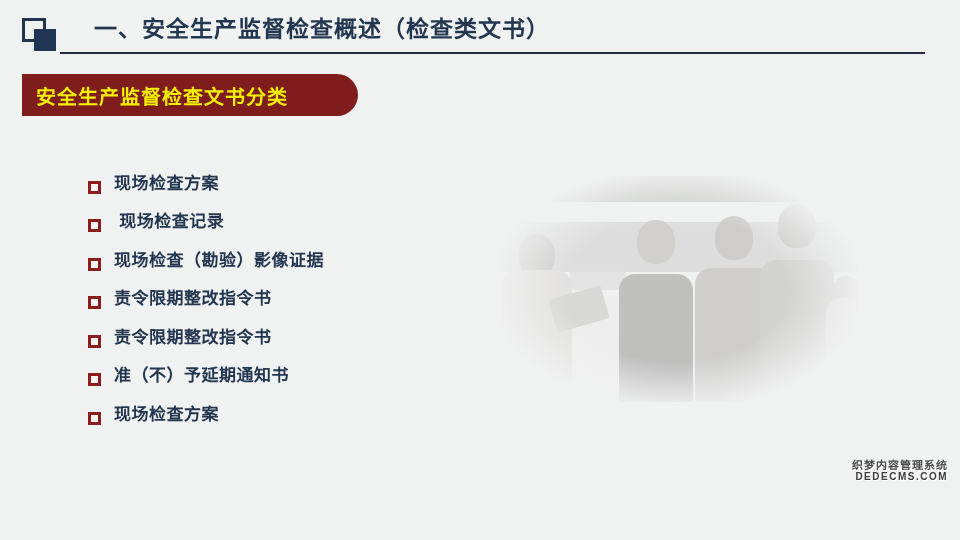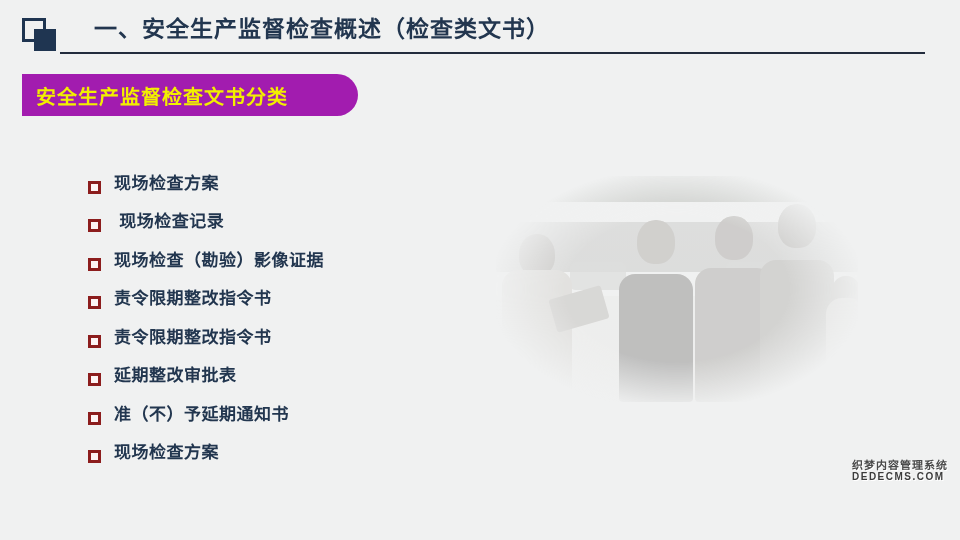--- a/index.html
+++ b/index.html
@@ -50,21 +50,21 @@
     position:absolute; left:60px; top:52px;
     width:865px; height:2px;
     background:#232c3d;
   }
 
   
   .banner {
     position:absolute; left:22px; top:74px;
     height:42px;
     min-width:336px;
-    background:#a21caf;
+    background:#7f1d1d;
     border-radius:0 21px 21px 0;
     display:flex; align-items:center;
     padding:0 30px 0 14px;
   }
   .banner-text {
     font-size:20px;
     font-weight:bold;
     color:#f2ef00;
     letter-spacing:1px;
     white-space:nowrap;
@@ -164,21 +164,21 @@
     position:absolute; top:86px;
     height:28px; border-radius:5px;
     background:rgba(150,148,142,0.75);
   }
   .veh-1 { left:74px; width:56px; }
   .veh-2 { left:230px; width:60px; }
 
   
   .watermark {
     position:absolute; right:12px; bottom:10px;
-    text-align:left;
+    text-align:right;
     line-height:1.1;
   }
   .wm-cn {
     font-size:11px;
     font-weight:bold;
     color:#4a4a4a;
     letter-spacing:1px;
     text-shadow:1px 1px 0 #ffffff;
   }
   .wm-en {
@@ -231,24 +231,20 @@
     <div class="doc-item">
       <span class="doc-bullet"></span>
       <span class="doc-label">责令限期整改指令书</span>
     </div>
 
     <div class="doc-item">
       <span class="doc-bullet"></span>
       <span class="doc-label">责令限期整改指令书</span>
     </div>
 
-    <div class="doc-item">
-      <span class="doc-bullet"></span>
-      <span class="doc-label">延期整改审批表</span>
-    </div>
 
     <div class="doc-item">
       <span class="doc-bullet"></span>
       <span class="doc-label">准（不）予延期通知书</span>
     </div>
 
     <div class="doc-item">
       <span class="doc-bullet"></span>
       <span class="doc-label">现场检查方案</span>
     </div>

